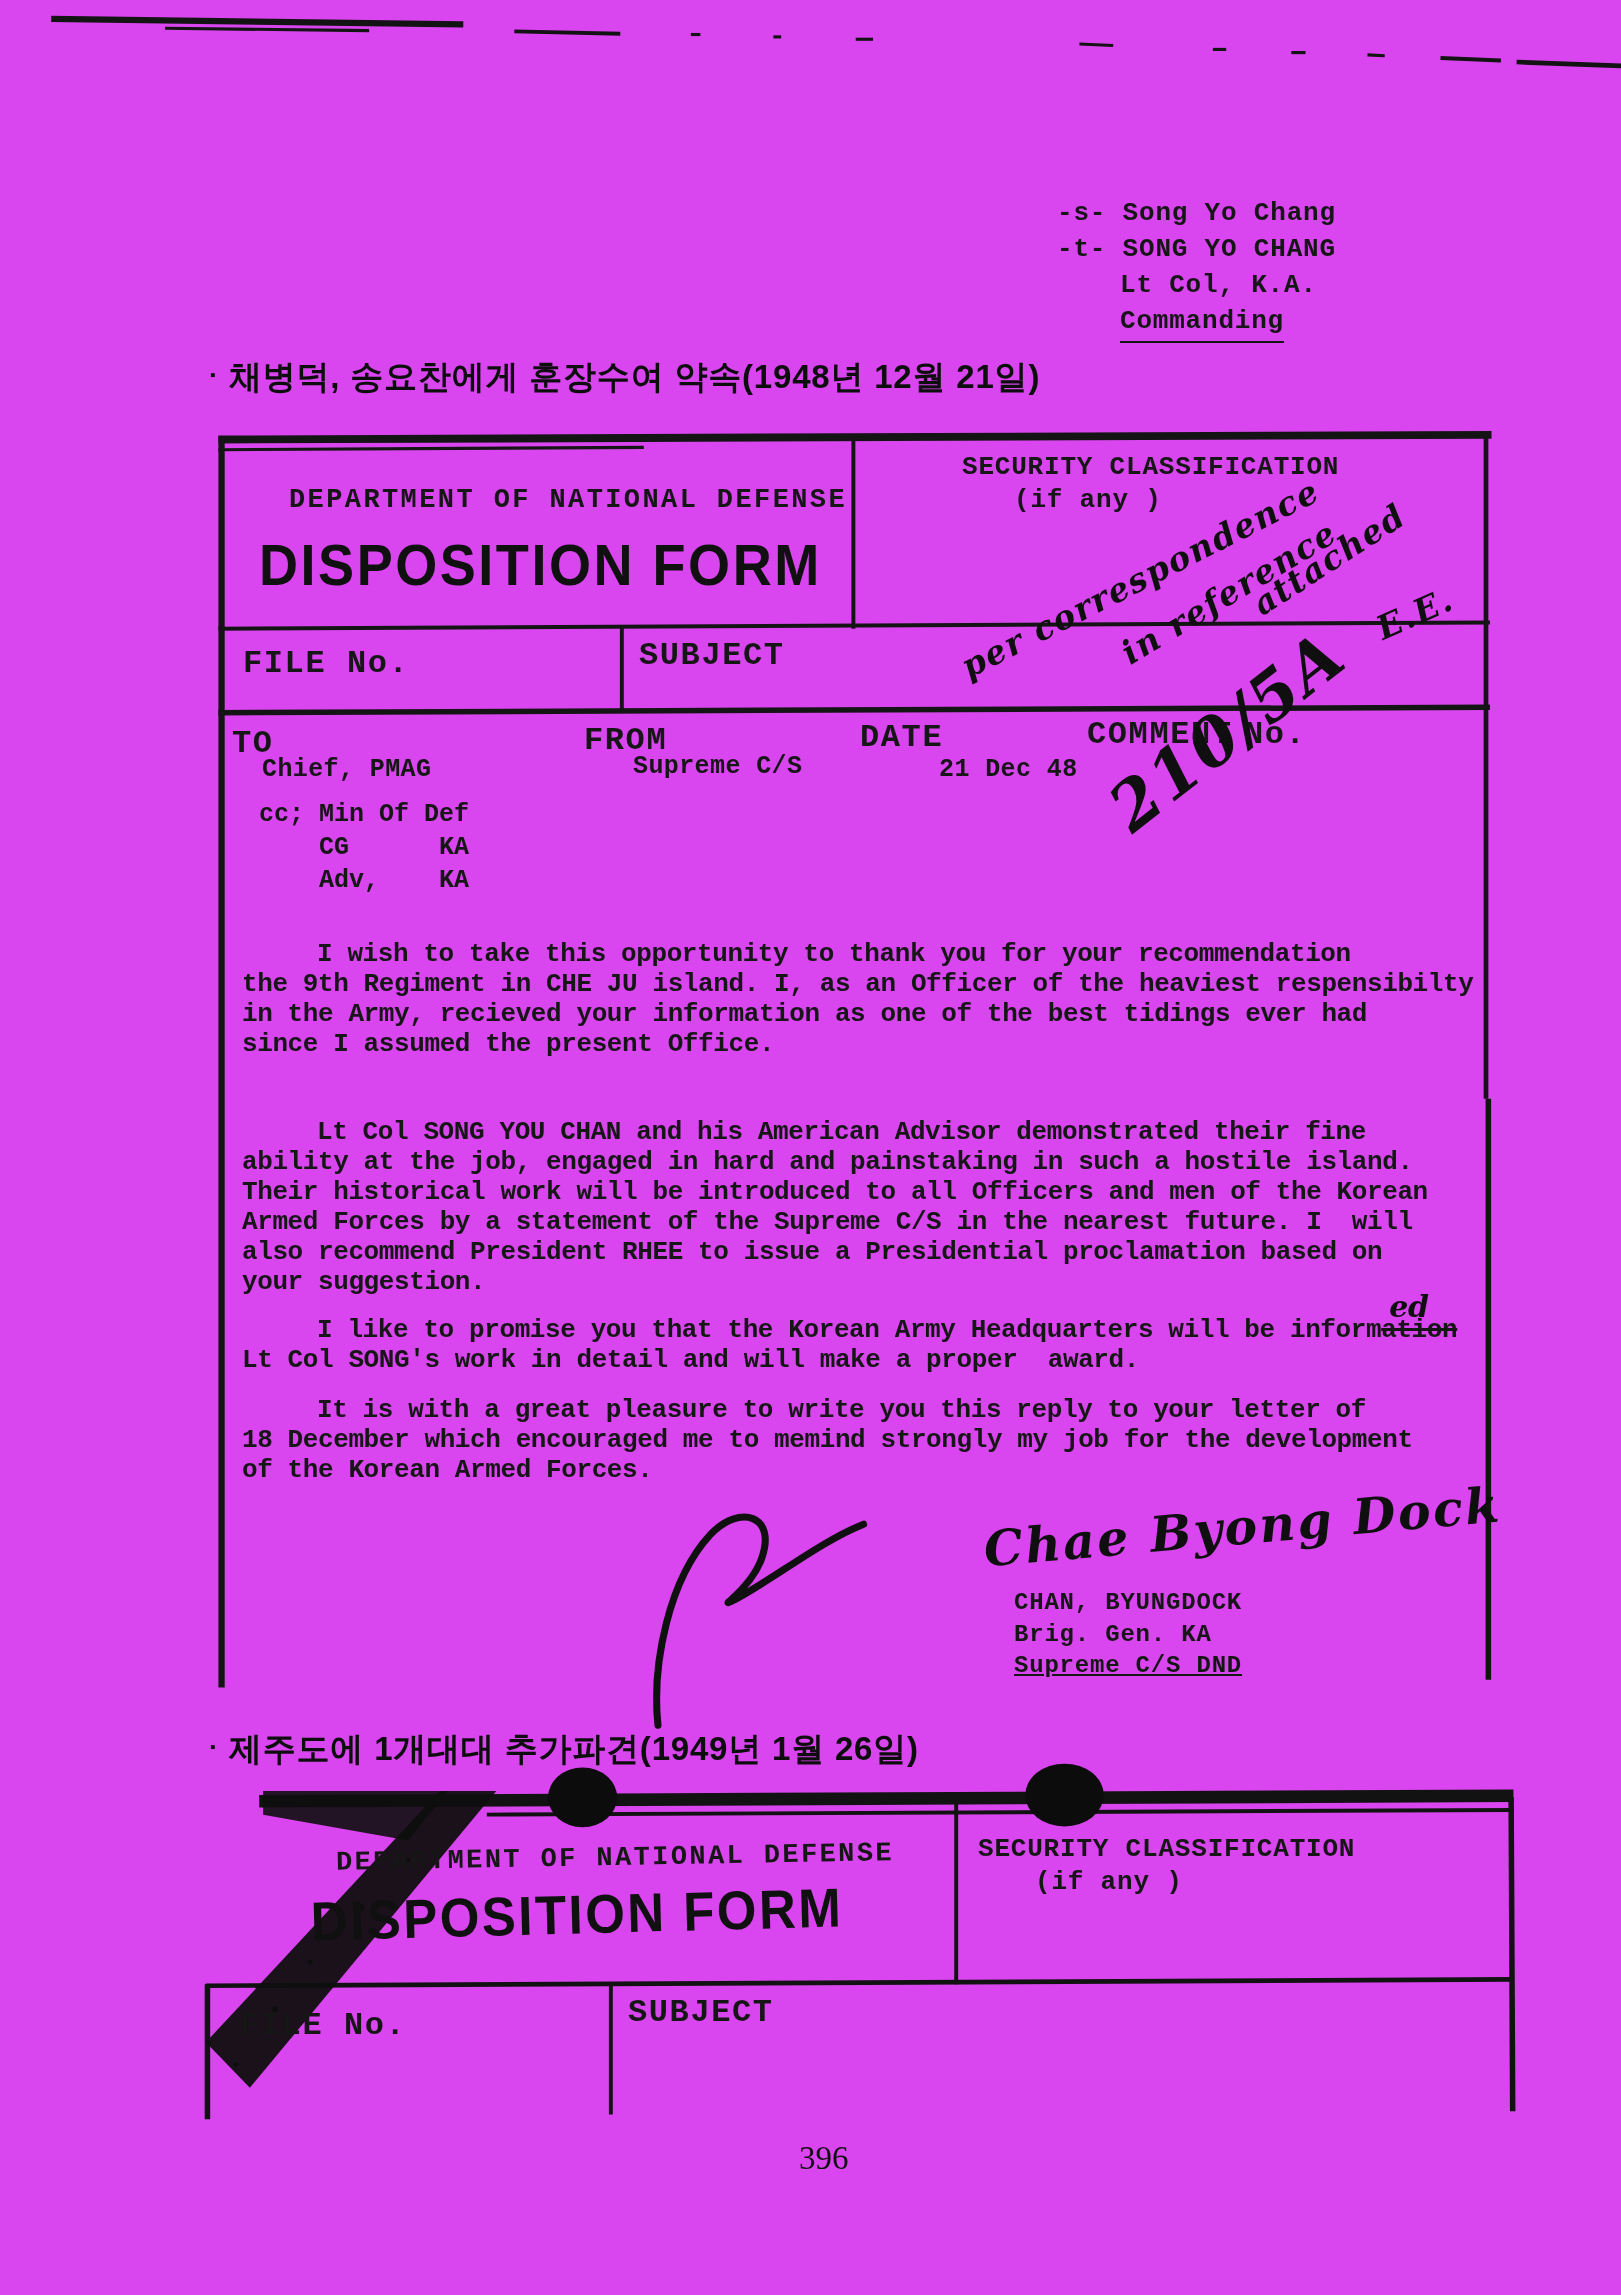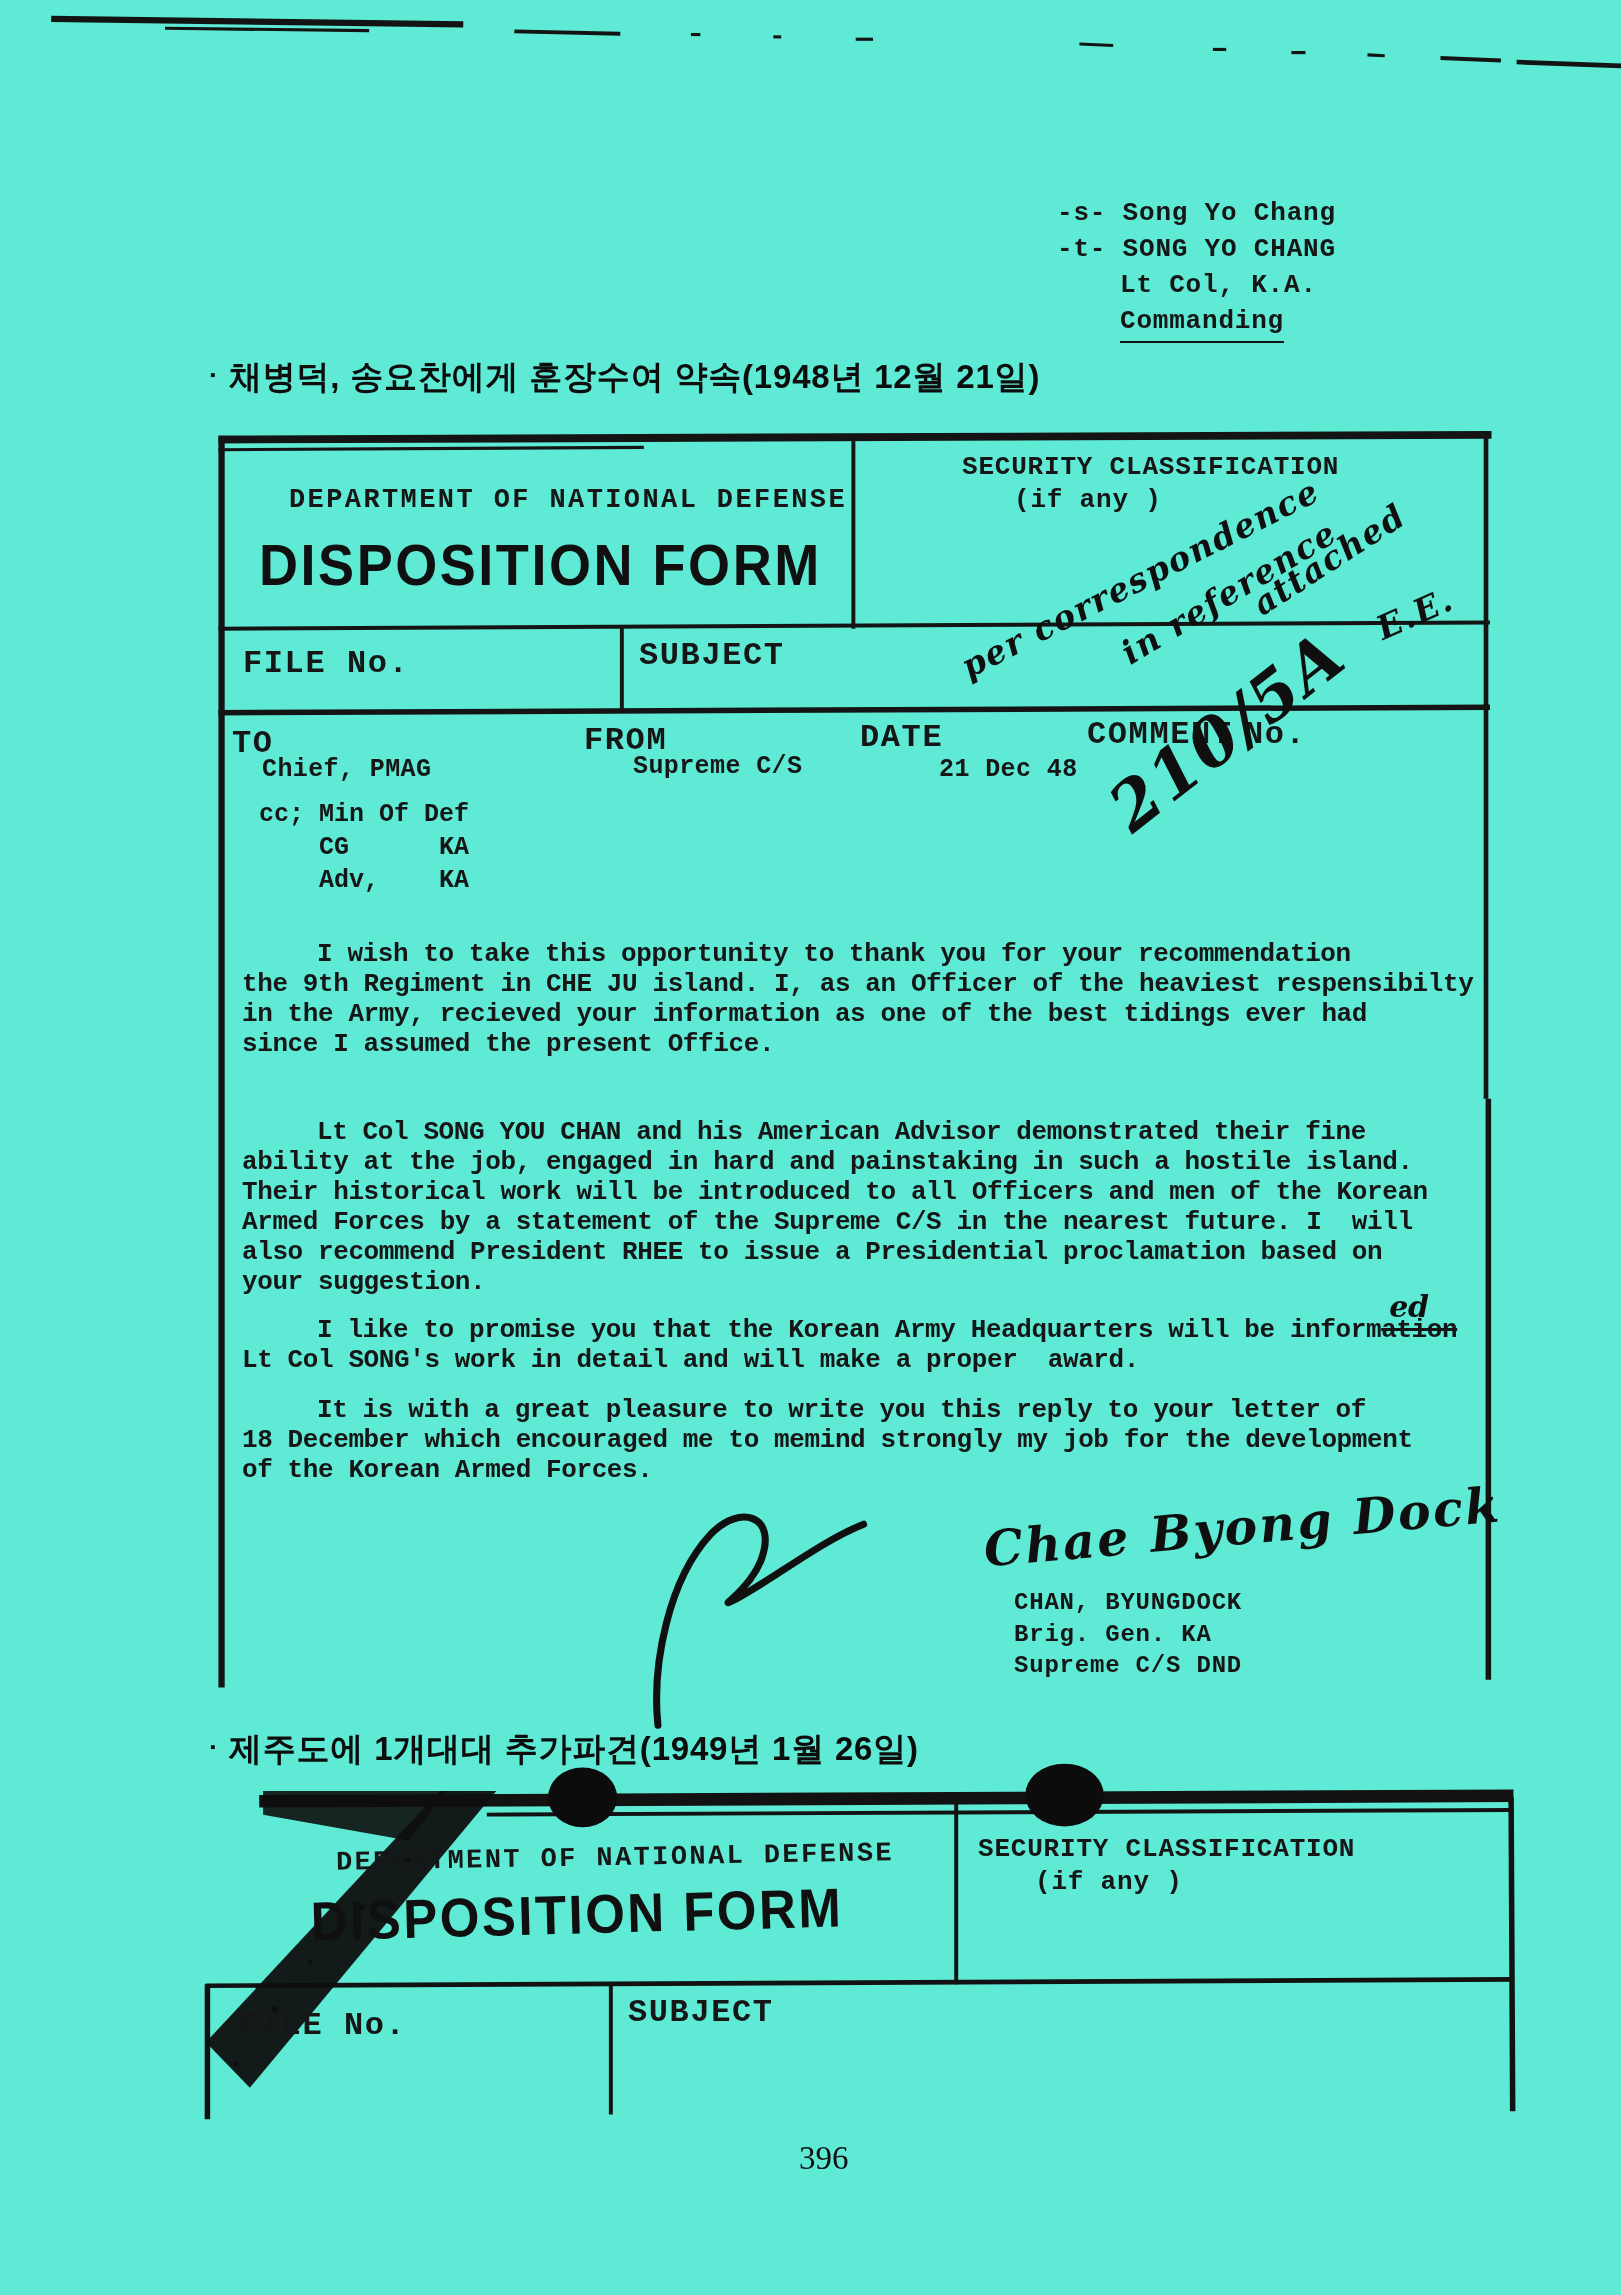--- a/index.html
+++ b/index.html
@@ -1,16 +1,16 @@
 <!DOCTYPE html>
 <html style="font-size:12.6px"><head>
 <meta charset="utf-8">
 <style>
   html,body{margin:0;padding:0;background:#e8e8e4;}
-  .page{position:relative;width:1622px;height:2295px;background:#5eead4;overflow:hidden;
+  .page{position:relative;width:1622px;height:2295px;background:#d946ef;overflow:hidden;
         font-family:"Liberation Mono","DejaVu Sans Mono",monospace;color:#141414;}
   .abs{position:absolute;}
   .mono{font-family:"Liberation Mono","DejaVu Sans Mono",monospace;font-weight:700;color:#161616;}
   .hand{font-family:"DejaVu Serif","Liberation Serif",serif;font-style:italic;color:#0f0f0f;}
   .svgLayer{position:absolute;left:0;top:0;pointer-events:none;}
   
   .so{font-size:26px;line-height:36px;letter-spacing:0.8px;}
   .so-underline{border-bottom:2.4px solid #141414;padding-bottom:1.6px;}
   
   .khead{font-family:"Liberation Sans","DejaVu Sans",sans-serif;font-weight:700;font-size:33px;color:#0d0d0d;letter-spacing:0.8px;}
@@ -163,21 +163,21 @@
 
     <div class="para" style="top:1395px;">
       <div class="mono bodyline ind">It is with a great pleasure to write you this reply to your letter of</div>
       <div class="mono bodyline">18 December which encouraged me to memind strongly my job for the development</div>
       <div class="mono bodyline">of the Korean Armed Forces.</div>
     </div>
 
     <div class="abs hand hw-sig" style="left:983px;top:1498px;transform:rotate(-5deg);">Chae Byong Dock</div>
     <div class="abs mono sigtyped" style="left:1014px;top:1587px;">CHAN, BYUNGDOCK</div>
     <div class="abs mono sigtyped" style="left:1014px;top:1619px;">Brig. Gen.   KA</div>
-    <div class="abs mono sigtyped" style="left:1014px;top:1650px;">Supreme  C/S DND</div>
+    <div class="abs mono sigtyped" style="left:1014px;top:1650px;text-decoration:underline;">Supreme  C/S DND</div>
   </div>
 
   <div class="abs khead" style="left:210px;top:1727px;">
     <span class="blt">▪</span><span>제주도에 1개대대 추가파견(1949년 1월 26일)</span>
   </div>
 
   <div>
     <div class="abs mono dept" style="left:336px;top:1843px;transform:rotate(-1deg);">DEPARTMENT OF NATIONAL DEFENSE</div>
     <div class="abs bigtitle" style="left:310px;top:1890px;font-size:49px;transform:rotate(-1.5deg) scale(1.04,1.12);">DISPOSITION FORM</div>
     <div class="abs mono seclab" style="left:978px;top:1834px;">SECURITY CLASSIFICATION</div>

